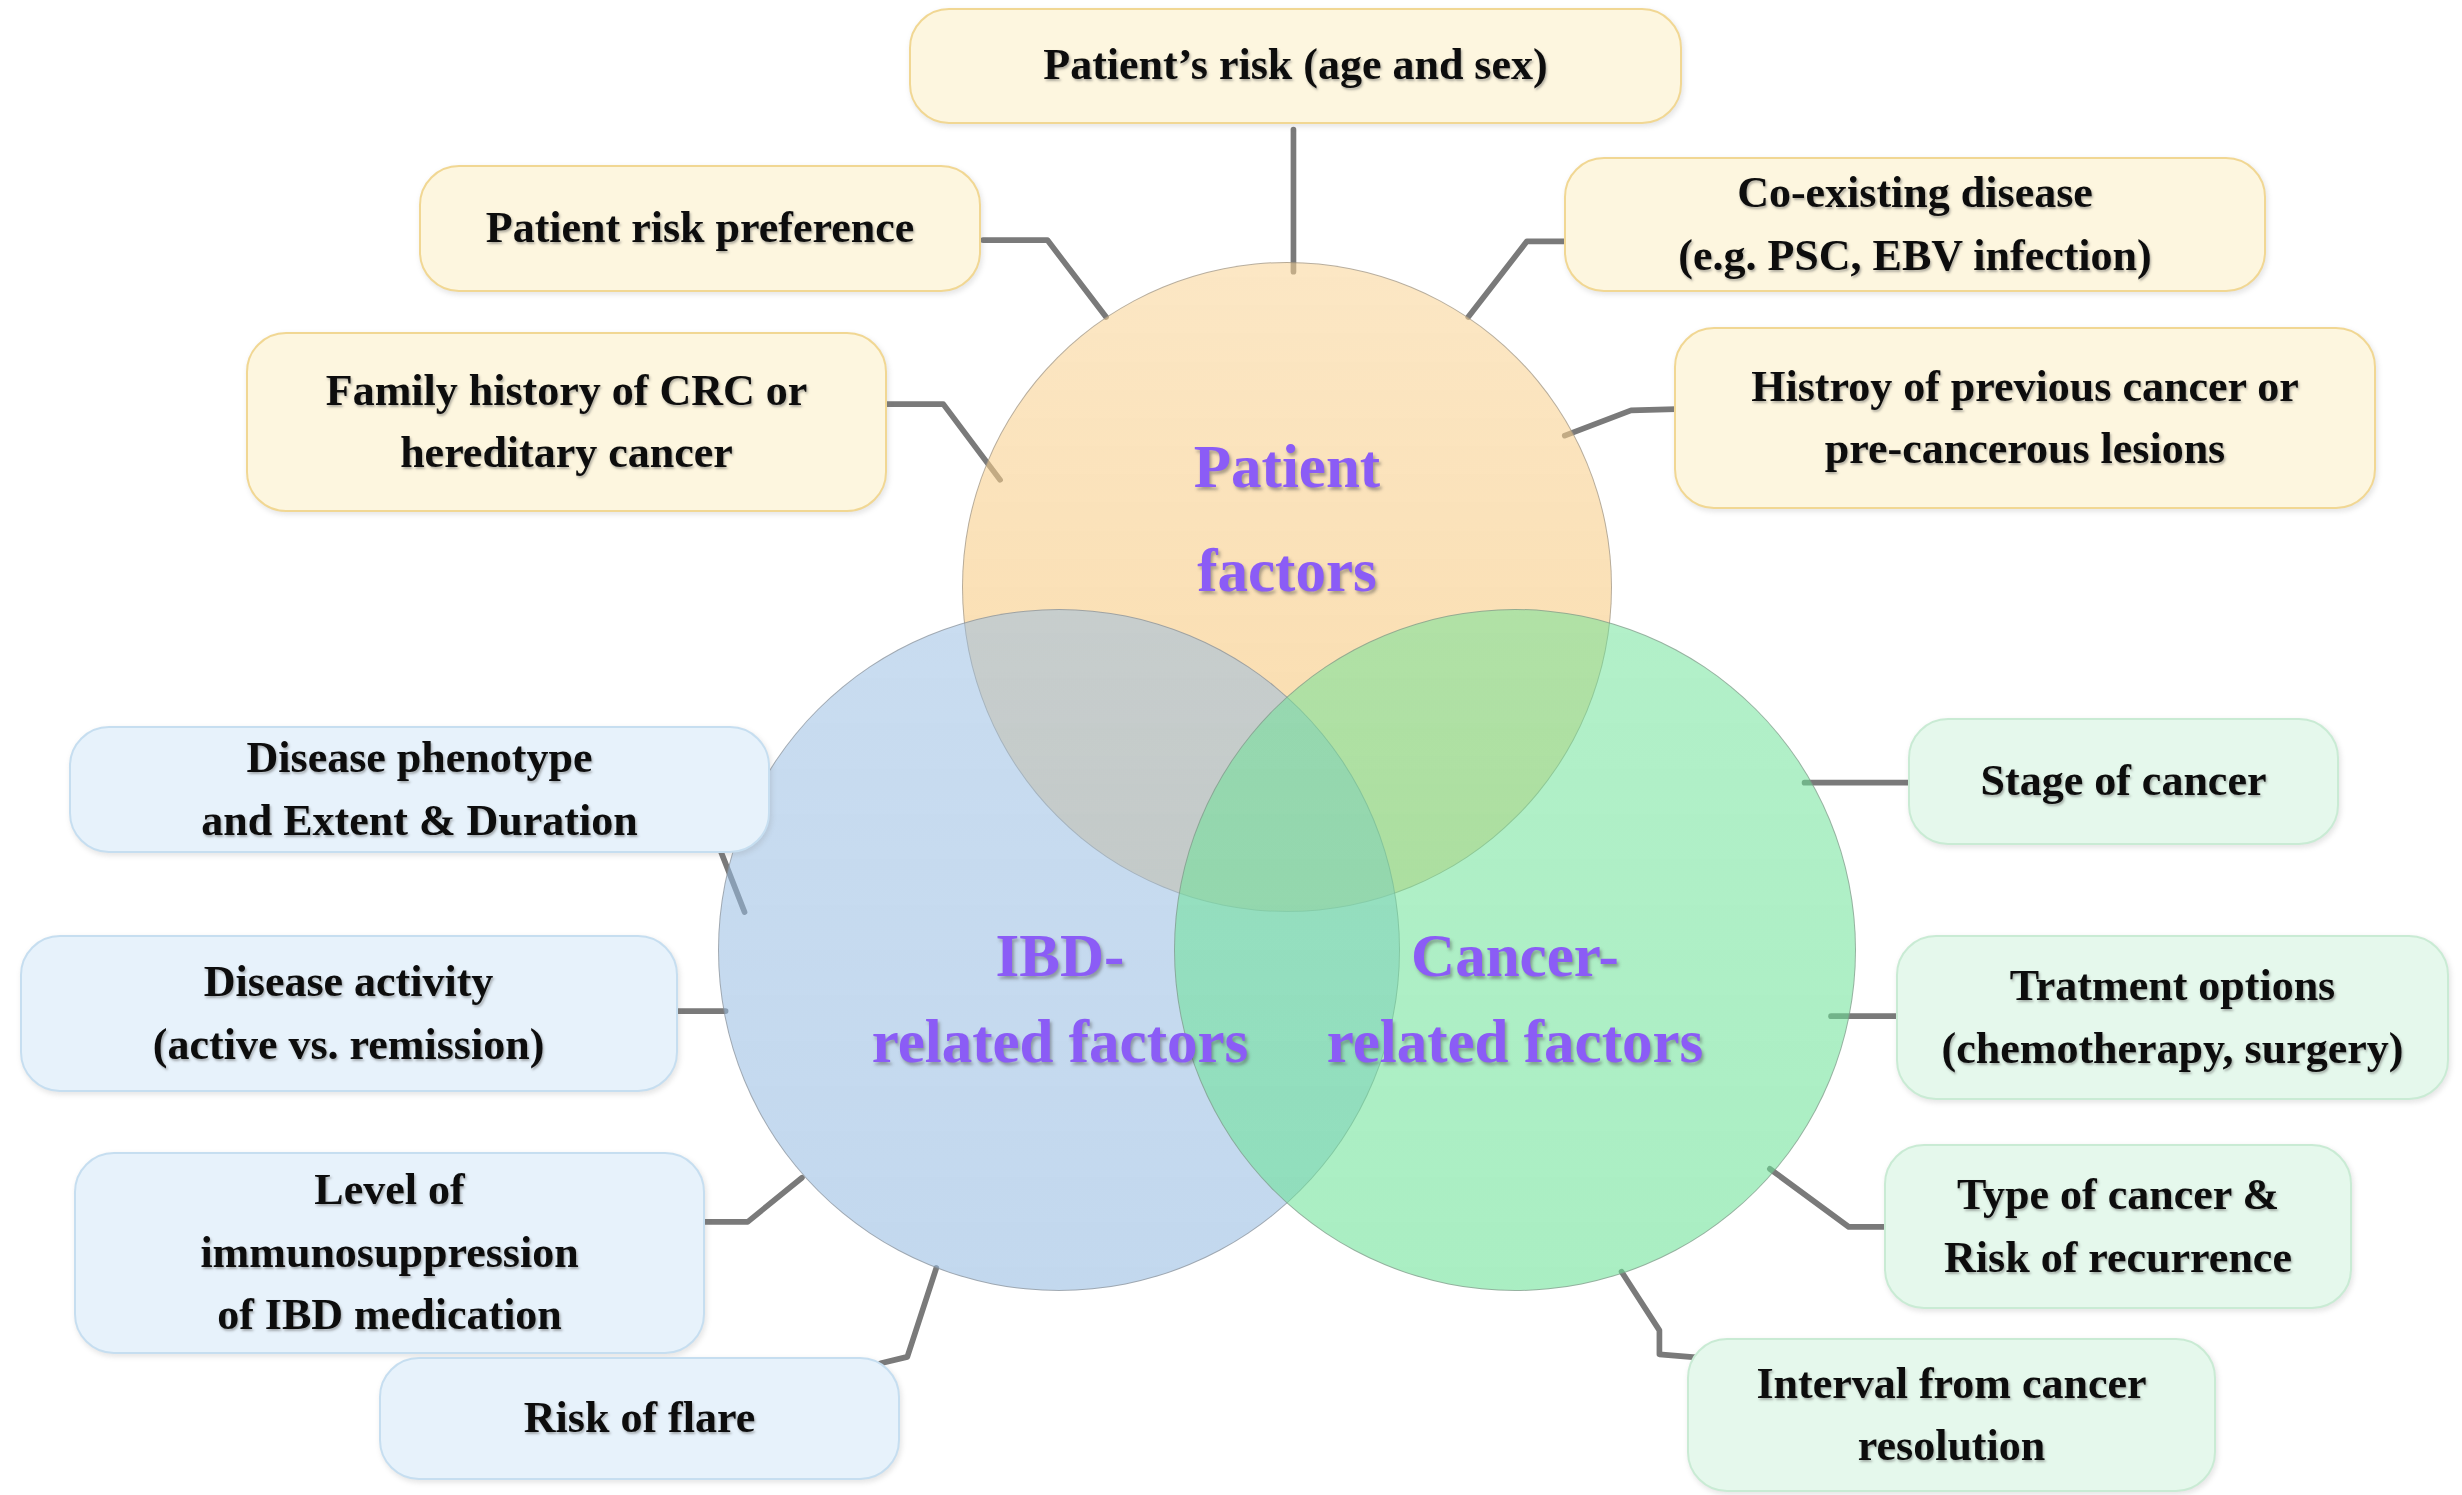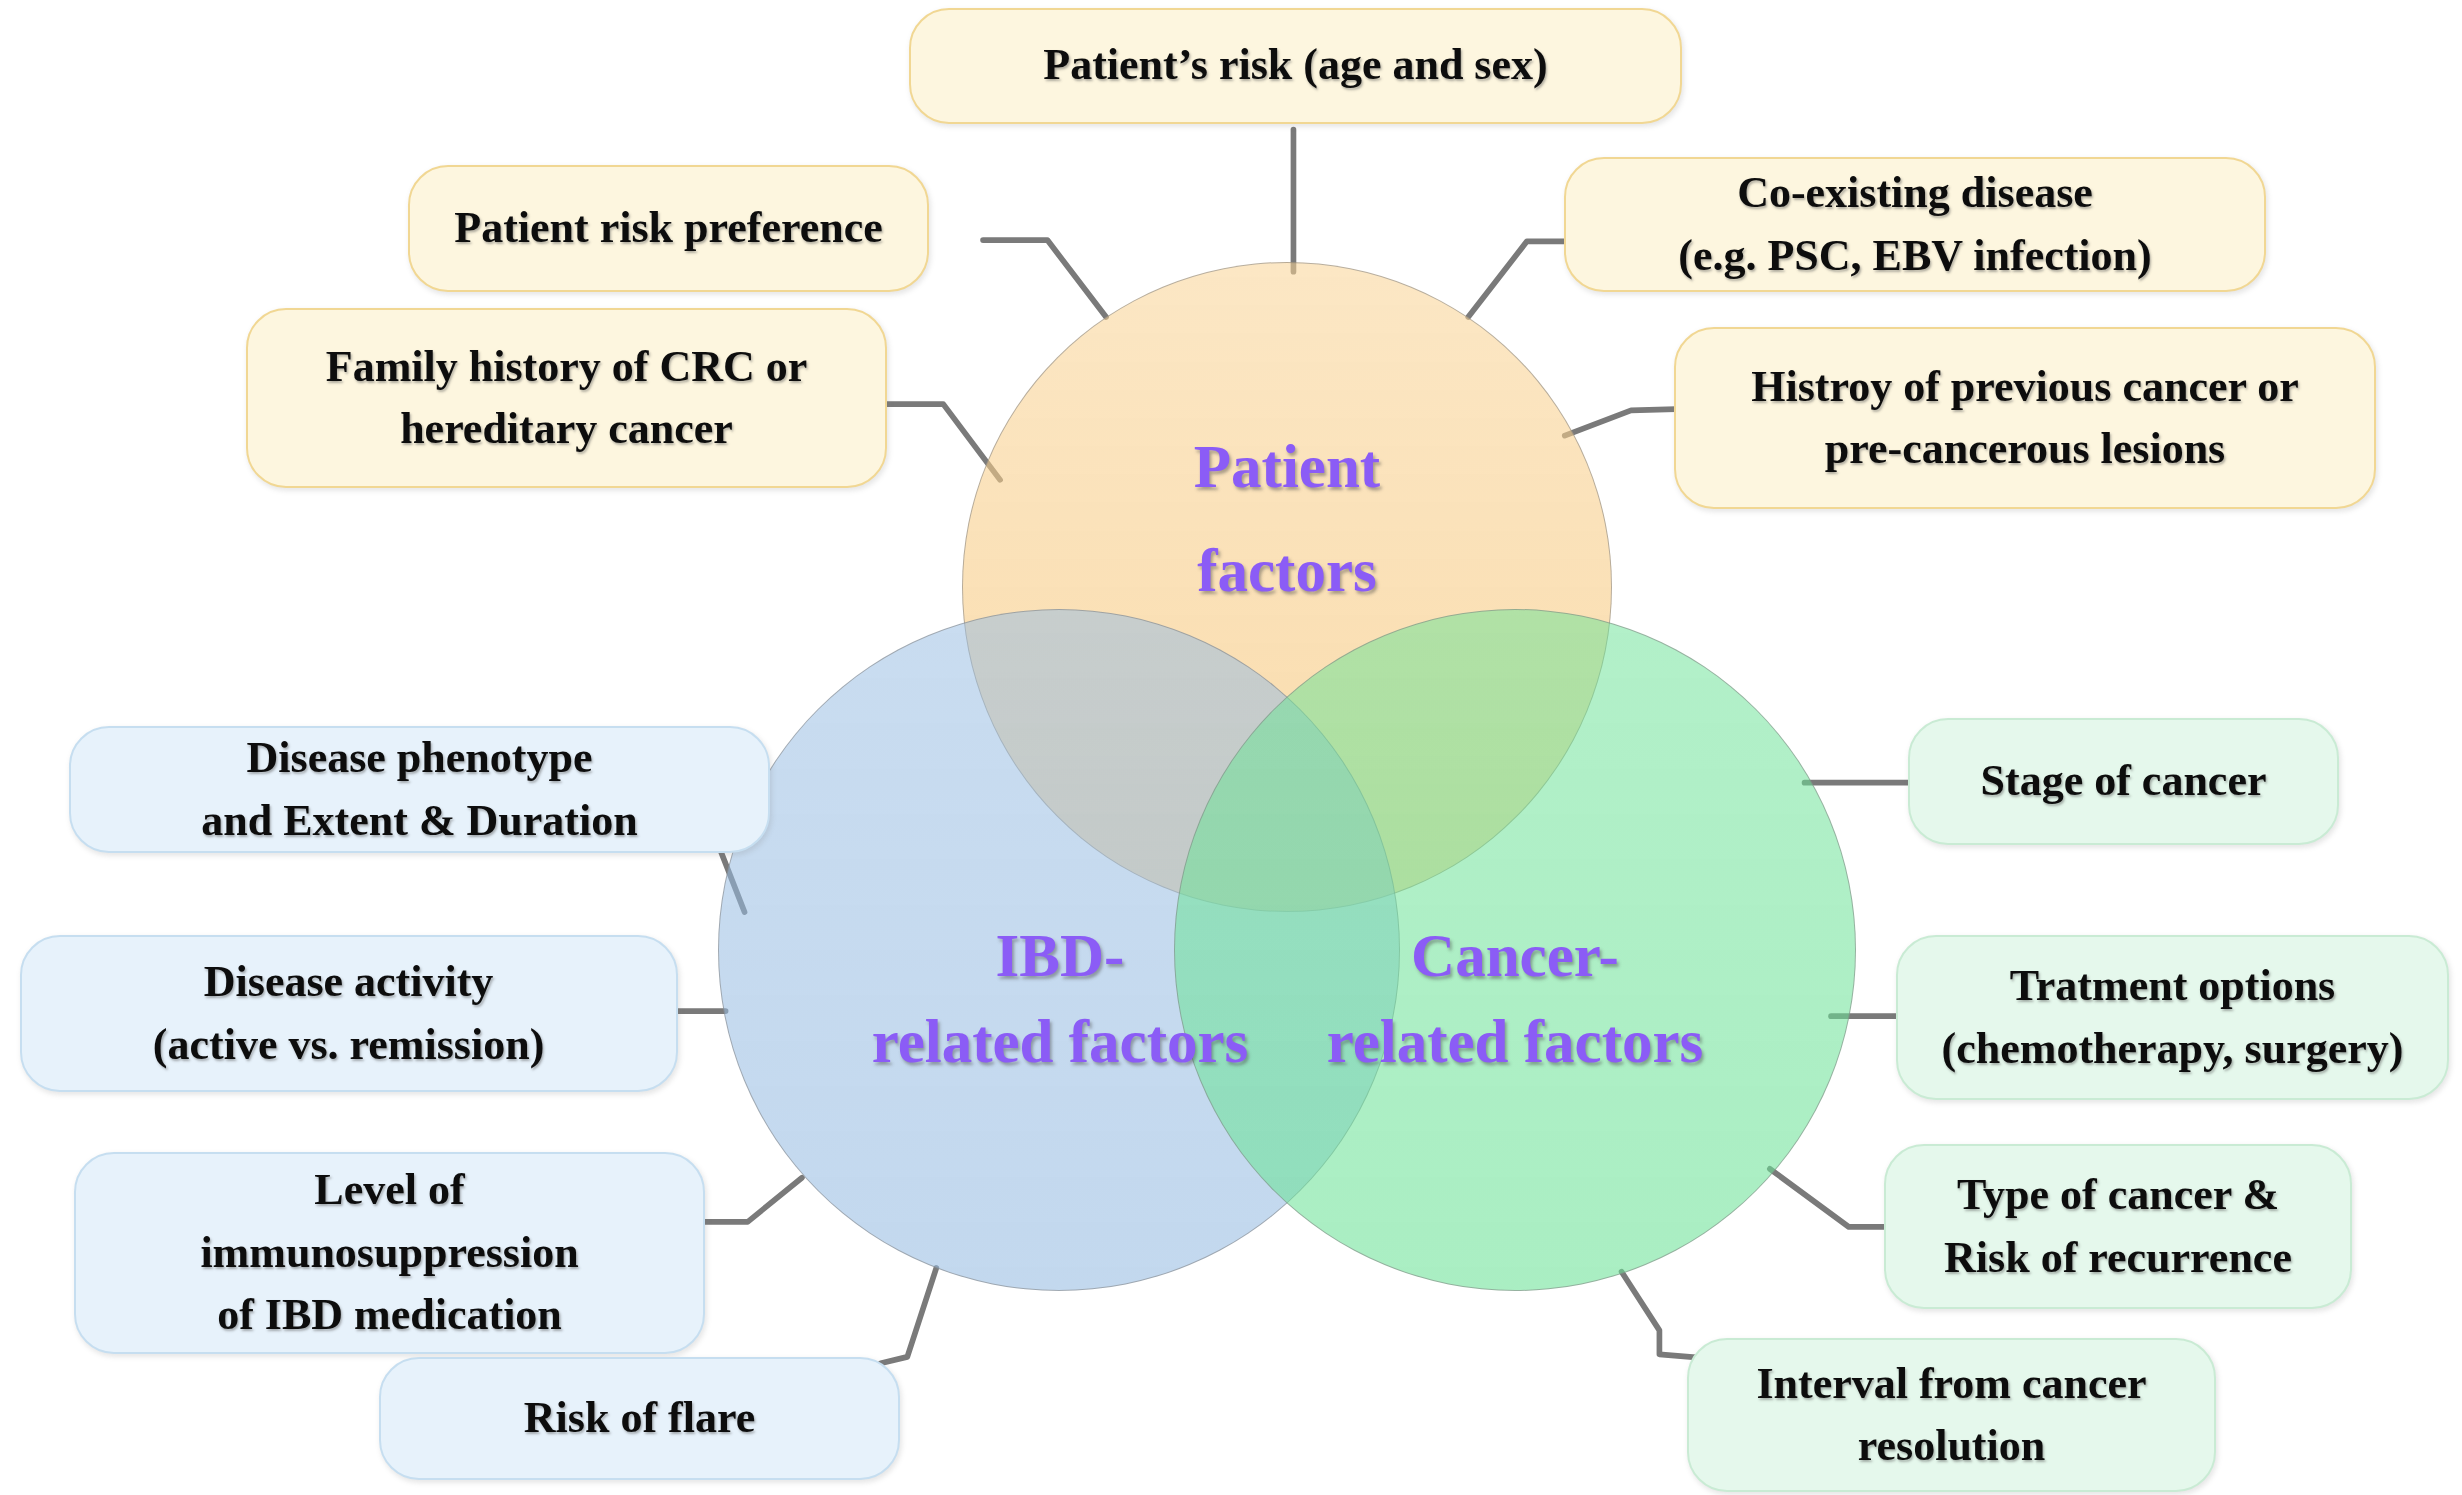--- a/index.html
+++ b/index.html
@@ -96,34 +96,34 @@
     <span>Cancer-</span>
     <span>related factors</span>
   </div>
 
   <div class="node node-yellow" style="left:909px;top:7.6px;width:773px;height:116px">
     <div>
       <span>Patient’s risk (age and sex)</span>
     </div>
   </div>
 
-  <div class="node node-yellow" style="left:408px;top:165px;width:521px;height:127px">
+  <div class="node node-yellow" style="left:419px;top:165px;width:562px;height:127px">
     <div>
       <span>Patient risk preference</span>
     </div>
   </div>
 
   <div class="node node-yellow" style="left:1564px;top:157px;width:702px;height:135px">
     <div>
       <span>Co-existing disease</span>
       <span>(e.g. PSC, EBV infection)</span>
     </div>
   </div>
 
-  <div class="node node-yellow" style="left:246px;top:308px;width:641px;height:180px">
+  <div class="node node-yellow" style="left:246px;top:332px;width:641px;height:180px">
     <div>
       <span>Family history of CRC or</span>
       <span>hereditary cancer</span>
     </div>
   </div>
 
   <div class="node node-yellow" style="left:1674px;top:327px;width:702px;height:182px">
     <div>
       <span>Histroy of previous cancer or</span>
       <span>pre-cancerous lesions</span>

